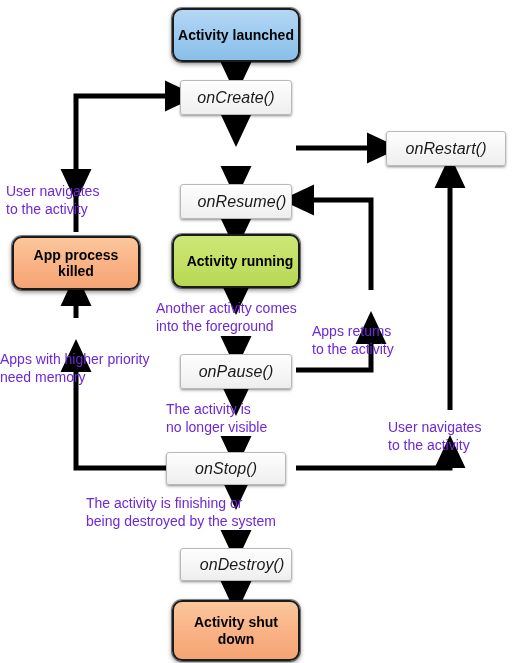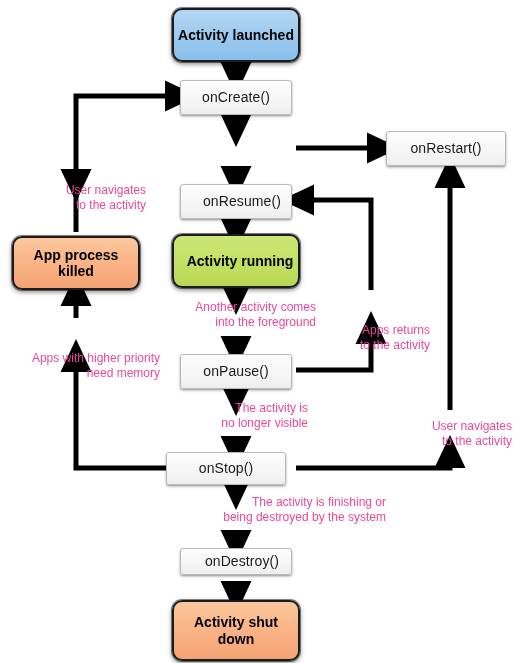--- a/index.html
+++ b/index.html
@@ -34,23 +34,24 @@
     z-index: 5;
   }
 
   
   .callback {
     border: 1px solid #b9b9b9;
     border-radius: 3px;
     background: linear-gradient(to bottom, #fdfdfd 0%, #f6f6f6 55%, #eeeeee 100%);
     box-shadow: 0 1px 2px rgba(0,0,0,0.28), 0 2px 3px rgba(0,0,0,0.16);
     color: #1a1a1a;
-    font-size: 14px;
+    font-size: 16px;
     line-height: 1.1;
     letter-spacing: 0.1px;
+    font-style: italic;
   }
 
   
   .state {
     border: 2px solid #1b1b1b;
     border-radius: 10px;
     color: #000000;
     font-size: 14px;
     font-weight: bold;
     line-height: 1.15;
@@ -63,24 +64,24 @@
     background: linear-gradient(to bottom, #cbe777 0%, #c3e063 55%, #b6d754 100%);
     padding-left: 8px;
   }
   .state-orange {
     background: linear-gradient(to bottom, #fbc79c 0%, #f9b184 55%, #f5a474 100%);
   }
 
   
   .edge-label {
     position: absolute;
-    color: #ec4899;
-    font-size: 12px;
+    color: #6d28d9;
+    font-size: 14px;
     line-height: 1.25;
-    text-align: right;
+    text-align: left;
     white-space: pre-line;
     z-index: 4;
   }
 </style>
 </head>
 <body>
 
 <div id="diagram">
 
   <svg id="edges" viewBox="0 0 513 663" width="513" height="663" xmlns="http://www.w3.org/2000/svg">
@@ -158,21 +159,21 @@
   </div>
 
   <div class="node callback" style="left:180px; top:354px; width:112px; height:35px;">
     <span>onPause()</span>
   </div>
 
   <div class="node callback" style="left:166px; top:452px; width:120px; height:33px;">
     <span>onStop()</span>
   </div>
 
-  <div class="node callback" style="left:180px; top:548px; width:112px; height:27px;padding-left:12px;">
+  <div class="node callback" style="left:180px; top:548px; width:112px; height:33px;padding-left:12px;">
     <span>onDestroy()</span>
   </div>
 
   <div class="node state state-orange" style="left:172px; top:600px; width:128px; height:61px;">
     <span>Activity
 shut down</span>
   </div>
 
   <div class="edge-label" style="left:6px; top:183px; width:140px;">User navigates
 to the activity</div>

